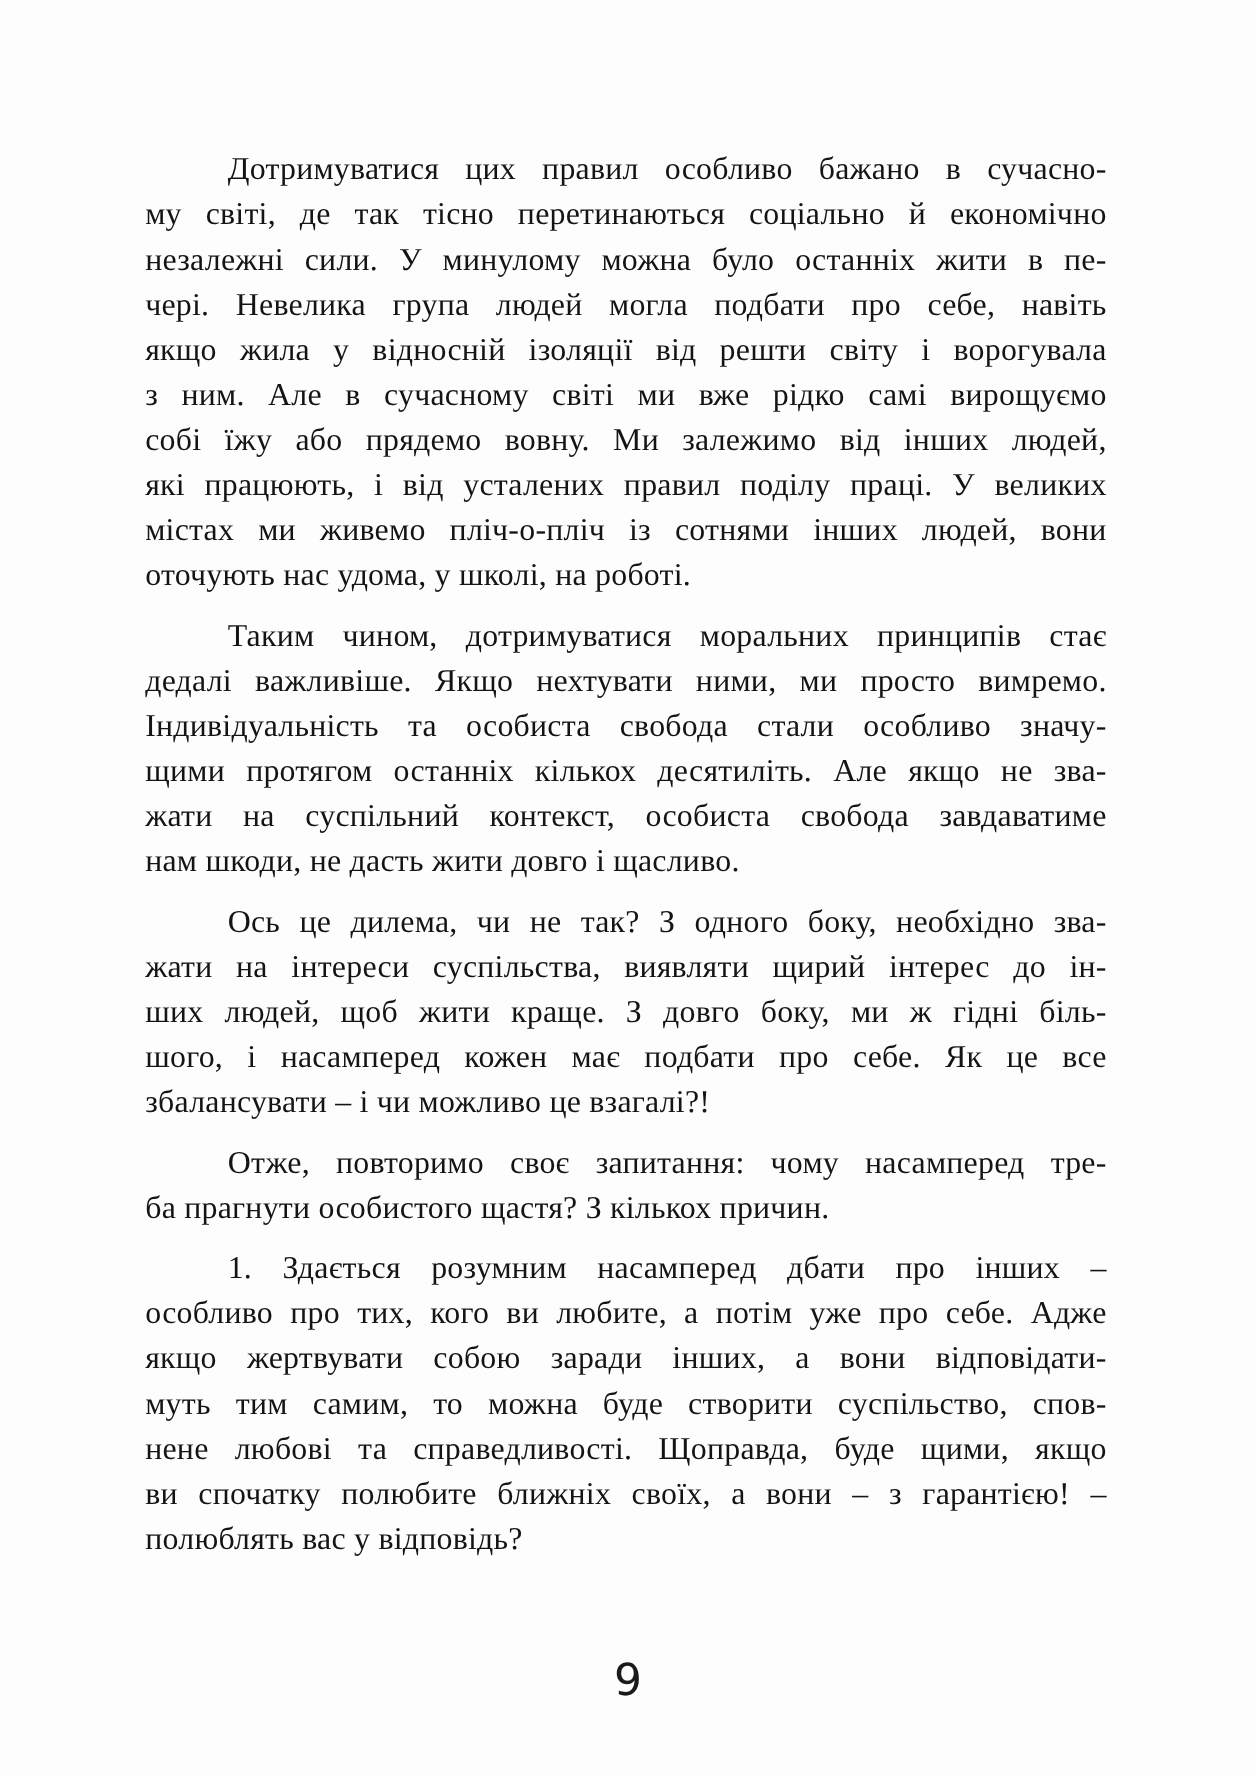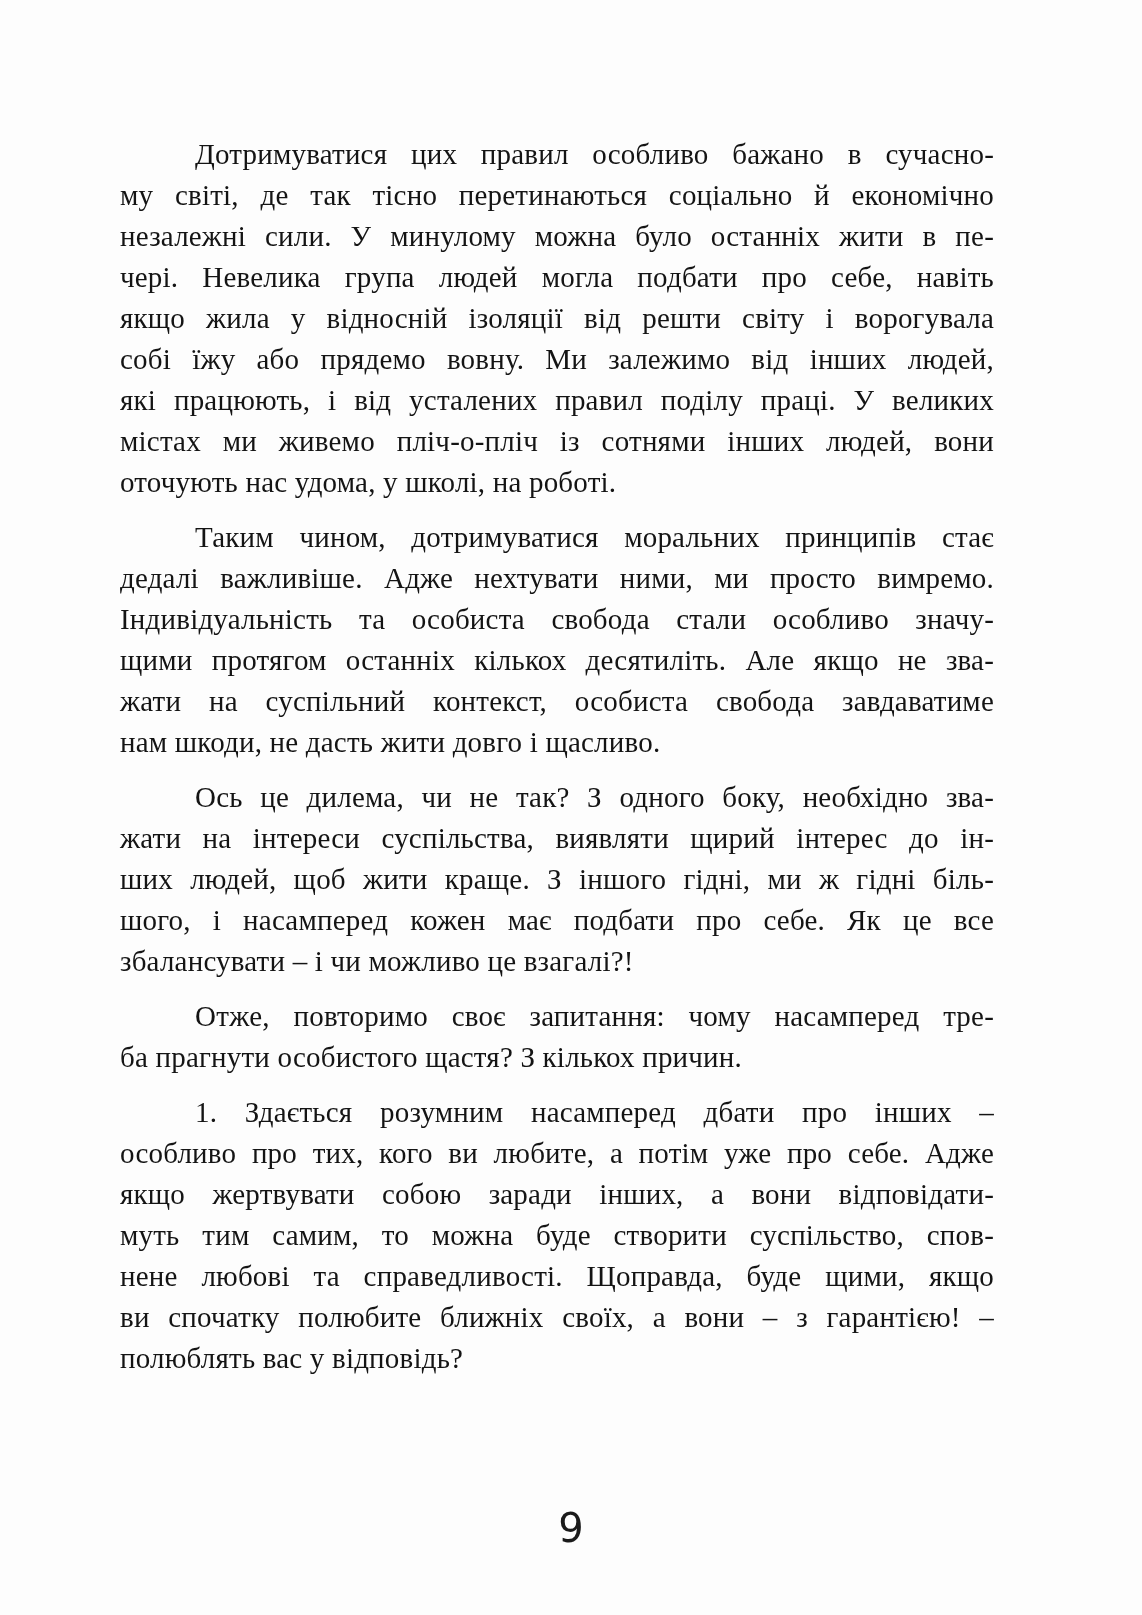--- a/index.html
+++ b/index.html
@@ -15,21 +15,21 @@
     font-family: "Liberation Serif", serif;
     color: #141414;
   }
   .page {
     position: absolute;
     inset: 0;
     background: #fdfdfd;
   }
   .text-block {
     position: absolute;
-    left: 120px;
+    left: 132px;
     top: 134px;
     width: 874px;
     font-size: 29px;
     line-height: 41px;
     letter-spacing: 0.2px;
   }
   .para {
     margin: 0 0 14px 0;
   }
   .para.section-gap {
@@ -62,37 +62,38 @@
 <body>
 
 <div class="page">
   <div class="text-block">
       <div class="para">
         <div class="line first">Дотримуватися цих правил особливо бажано в сучасно-</div>
         <div class="line">му світі, де так тісно перетинаються соціально й економічно</div>
         <div class="line">незалежні сили. У минулому можна було останніх жити в пе-</div>
         <div class="line">чері. Невелика група людей могла подбати про себе, навіть</div>
         <div class="line">якщо жила у відносній ізоляції від решти світу і ворогувала</div>
+        <div class="line">з ним. Але в сучасному світі ми вже рідко самі вирощуємо</div>
         <div class="line">собі їжу або прядемо вовну. Ми залежимо від інших людей,</div>
         <div class="line">які працюють, і від усталених правил поділу праці. У великих</div>
         <div class="line">містах ми живемо пліч-о-пліч із сотнями інших людей, вони</div>
         <div class="line last">оточують нас удома, у школі, на роботі.</div>
       </div>
       <div class="para">
         <div class="line first">Таким чином, дотримуватися моральних принципів стає</div>
-        <div class="line">дедалі важливіше. Адже нехтувати ними, ми просто вимремо.</div>
+        <div class="line">дедалі важливіше. Якщо нехтувати ними, ми просто вимремо.</div>
         <div class="line">Індивідуальність та особиста свобода стали особливо значу-</div>
         <div class="line">щими протягом останніх кількох десятиліть. Але якщо не зва-</div>
         <div class="line">жати на суспільний контекст, особиста свобода завдаватиме</div>
         <div class="line last">нам шкоди, не дасть жити довго і щасливо.</div>
       </div>
       <div class="para">
         <div class="line first">Ось це дилема, чи не так? З одного боку, необхідно зва-</div>
         <div class="line">жати на інтереси суспільства, виявляти щирий інтерес до ін-</div>
-        <div class="line">ших людей, щоб жити краще. З іншого гідні, ми ж гідні біль-</div>
+        <div class="line">ших людей, щоб жити краще. З довго боку, ми ж гідні біль-</div>
         <div class="line">шого, і насамперед кожен має подбати про себе. Як це все</div>
         <div class="line last">збалансувати – і чи можливо це взагалі?!</div>
       </div>
       <div class="para">
         <div class="line first">Отже, повторимо своє запитання: чому насамперед тре-</div>
         <div class="line last">ба прагнути особистого щастя? З кількох причин.</div>
       </div>
       <div class="para section-gap">
         <div class="line first">1. Здається розумним насамперед дбати про інших –</div>
         <div class="line">особливо про тих, кого ви любите, а потім уже про себе. Адже</div>

